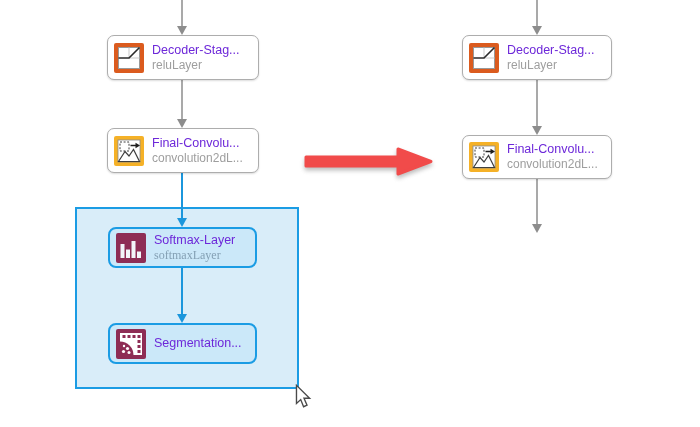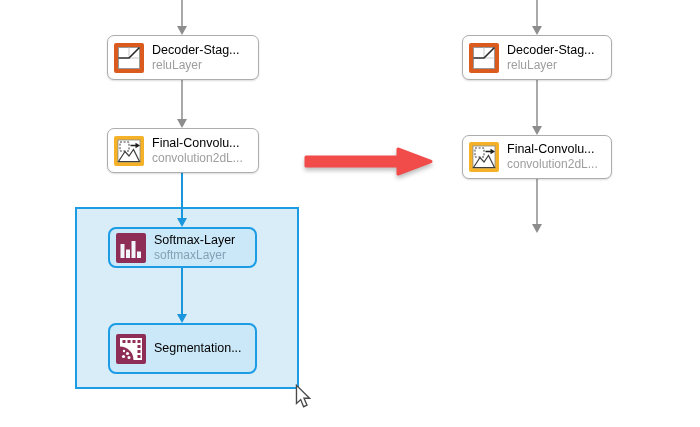--- a/index.html
+++ b/index.html
@@ -21,23 +21,23 @@
   
   .node{position:absolute;display:flex;align-items:center;gap:8px;
     background:#ffffff;border:1px solid #ADADAD;border-radius:7px;
     box-shadow:0 1px 2px rgba(0,0,0,0.14);box-sizing:border-box;
     padding:0 6px 0 6px;z-index:4;overflow:hidden;white-space:nowrap;}
   .node.selected{background:#CBE8F9;border:2.5px solid #1B9CE4;border-radius:8px;
     box-shadow:none;}
   .icon{width:30px;height:30px;flex:0 0 30px;border-radius:2px;overflow:hidden;}
   .icon svg{display:block;}
   .txt{display:flex;flex-direction:column;line-height:1.2;min-width:0;}
-  .title{font-size:12.5px;color:#000000;overflow:hidden;}
+  .title{font-size:12.5px;color:#6d28d9;overflow:hidden;}
   .subtitle{font-size:12px;color:#9E9E9E;overflow:hidden;}
-  .node.selected .subtitle{color:#84A0B4;}
+  .node.selected .subtitle{color:#84A0B4;font-family:Liberation Serif, serif;}
   
   .red-arrow{position:absolute;left:299px;top:142px;z-index:5;
     filter:drop-shadow(0 3px 2px rgba(110,110,110,0.45));}
   
   .cursor{position:absolute;left:295px;top:384px;z-index:6;}
 </style>
 </head>
 <body>
 
 <div id="canvas">
@@ -101,21 +101,21 @@
         <rect x="15.5" y="8" width="4" height="17" fill="#F2F5F9"></rect>
         <rect x="21" y="18.5" width="4" height="6.5" fill="#F2F5F9"></rect>
       </svg>
     </span>
     <span class="txt">
       <span class="title">Softmax-Layer</span>
       <span class="subtitle">softmaxLayer</span>
     </span>
   </div>
 
-  <div class="node selected" style="left:108px;top:323px;width:149px;height:51px">
+  <div class="node selected" style="left:108px;top:323px;width:149px;height:41px">
     <span class="icon">
       <svg width="30" height="30" viewBox="0 0 30 30">
         <rect width="30" height="30" fill="#8E2D55"></rect>
         <rect x="4" y="4" width="22" height="22" fill="#fff"></rect>
         <path d="M4,26 V12.5 A13.5,13.5 0 0 1 17.5,26 Z" fill="#8E2D55"></path>
         <circle cx="7.5" cy="22.5" r="1.6" fill="#fff"></circle>
         <circle cx="11.5" cy="19.5" r="1.6" fill="#fff"></circle>
         <circle cx="8" cy="17" r="1.2" fill="#fff"></circle>
         <circle cx="13" cy="23.5" r="1.5" fill="#fff"></circle>
         <rect x="6.5" y="6" width="3" height="3" fill="#8E2D55"></rect>

